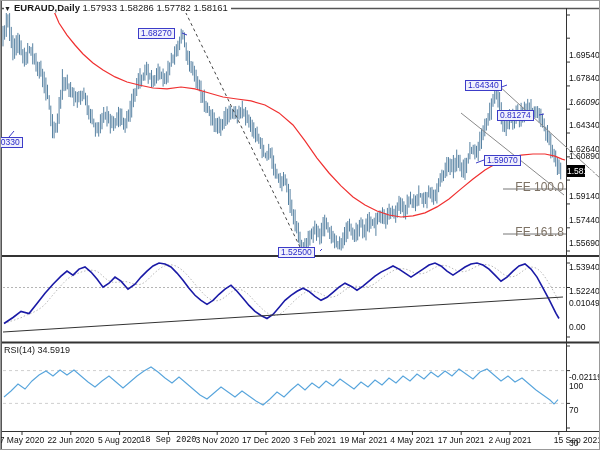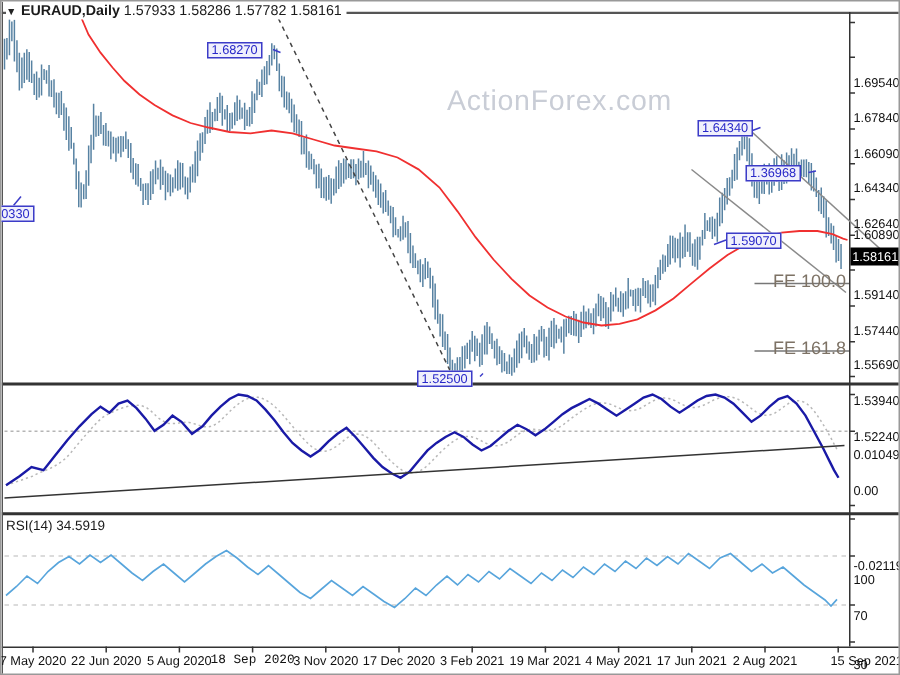--- a/index.html
+++ b/index.html
@@ -7,21 +7,21 @@
          font-family:"Liberation Sans",sans-serif;border:1px solid #999;box-sizing:border-box;}
   .abs{position:absolute;}
   #title-bar{left:3px;top:1px;font-size:9.5px;color:#1a1a1a;white-space:nowrap;z-index:6;background:#fff;padding-right:3px;}
   #title-bar .arrow{font-size:7px;color:#222;margin-right:3px;}
   #watermark{left:297px;top:56px;font-size:19px;color:#c9cdd6;letter-spacing:.5px;z-index:1;}
   .ind-label{font-size:9px;color:#1a1a1a;white-space:nowrap;z-index:5;}
   #macd-label{left:3px;top:258px;}
   #rsi-label{left:3px;top:344px;}
   .ytick{left:568px;width:31px;font-size:8.5px;color:#111;z-index:5;margin-top:39px;}
   .xtick{top:434px;width:62px;text-align:center;font-size:8.5px;color:#111;z-index:5;}
-  .pricetag{left:566px;width:33px;background:#000;color:#fff;font-size:8.5px;text-align:center;
+  .pricetag{left:566px;width:18px;background:#000;color:#fff;font-size:8.5px;text-align:center;
             padding:1px 0;z-index:6;}
   .anno{height:9px;font-size:8.5px;line-height:9px;color:#2828c8;background:#f0f0fc;
         border:1px solid #3c3cc8;padding:0 2px;z-index:4;white-space:nowrap;}
   .fe{width:60px;text-align:right;font-size:12px;color:#7d7265;z-index:4;}
   svg{position:absolute;left:0;top:0;z-index:2;}
 </style>
 </head>
 <body>
 
 <div id="chart">
@@ -77,41 +77,40 @@
       <line x1="565" y1="336" x2="569" y2="336" stroke="#333"></line>
       <line x1="2" y1="369.6" x2="565" y2="369.6" stroke="#cfcfcf" stroke-dasharray="3,3"></line>
       <line x1="2" y1="402.4" x2="565" y2="402.4" stroke="#cfcfcf" stroke-dasharray="3,3"></line>
       <path d="M3,396.0L10,390.0L17,383.0L24,388.0L31,380.0L38,374.0L45,370.0L52,375.0L59,369.0L66,374.0L73,369.0L80,375.0L87,381.0L94,386.0L101,380.0L108,375.0L115,381.0L122,387.0L129,381.0L136,375.0L143,370.0L150,366.0L157,371.0L164,377.0L171,382.0L178,376.0L185,382.0L192,388.0L199,394.0L206,398.0L213,392.0L220,386.0L227,391.0L234,396.0L241,390.0L248,395.0L255,400.0L262,404.0L269,398.0L276,391.0L283,396.0L290,389.0L297,383.0L304,389.0L311,382.0L318,387.0L325,380.0L332,385.0L339,378.0L346,383.0L353,388.0L360,381.0L367,386.0L374,379.0L381,384.0L388,377.0L395,382.0L402,375.0L409,380.0L416,373.0L423,378.0L430,371.0L437,376.0L444,370.0L451,375.0L458,368.0L465,373.0L472,378.0L479,371.0L486,368.0L493,374.0L500,380.0L507,375.0L514,381.0L521,377.0L528,383.0L535,389.0L542,394.0L549,399.0L553,403.0L557,398.6" stroke="#58a5dc" stroke-width="1.1" fill="none"></path>
       <line x1="565" y1="345" x2="569" y2="345" stroke="#333"></line>
       <line x1="565" y1="369.6" x2="569" y2="369.6" stroke="#333"></line>
       <line x1="565" y1="402.4" x2="569" y2="402.4" stroke="#333"></line>
       <line x1="565" y1="427" x2="569" y2="427" stroke="#333"></line>
     </svg>
   <div class="abs" id="title-bar"><span class="arrow">▼</span><b>EURAUD,Daily</b>&nbsp;<span>1.57933 1.58286 1.57782 1.58161</span></div>
-  <div class="abs" id="watermark">ActionForex.com</div>
   <div class="abs ind-label" id="rsi-label">RSI(14) 34.5919</div>
   <div id="labels">
       <div class="abs fe" style="left: 503px; top: 179px;">FE 100.0</div>
       <div class="abs fe" style="left: 503px; top: 224px;">FE 161.8</div>
       <div class="abs ytick" style="top: 9.5px;">1.69540</div>
       <div class="abs ytick" style="top: 32.6908px;">1.67840</div>
-      <div class="abs ytick" style="top: 56.5636px;">1.66090</div>
+      <div class="abs ytick" style="top: 56.5636px; font-style: italic;">1.66090</div>
       <div class="abs ytick" style="top: 80.4364px;">1.64340</div>
       <div class="abs ytick" style="top: 103.627px;">1.62640</div>
       <div class="abs ytick" style="top: 111px;">1.60890</div>
       <div class="abs ytick" style="top: 151.373px;">1.59140</div>
       <div class="abs ytick" style="top: 174.564px;">1.57440</div>
       <div class="abs ytick" style="top: 198.436px;">1.55690</div>
       <div class="abs ytick" style="top: 222.309px;">1.53940</div>
       <div class="abs ytick" style="top: 245.5px;">1.52240</div>
       <div class="abs pricetag" style="top: 164.228px;">1.58161</div>
       <div class="abs anno" style="left: -15px; top: 136px;">1.60330</div>
       <div class="abs anno" style="left: 137px; top: 27px;">1.68270</div>
       <div class="abs anno" style="left: 464px; top: 79px;">1.64340</div>
-      <div class="abs anno" style="left: 496px; top: 109px;">1.36968</div>
+      <div class="abs anno" style="left: 496px; top: 109px;">0.81274</div>
       <div class="abs anno" style="left: 483px; top: 154px;">1.59070</div>
       <div class="abs anno" style="left: 277px; top: 246px;">1.52500</div>
       <div class="abs xtick" style="left: -10px;">7 May 2020</div>
       <div class="abs xtick" style="left: 38.8px;">22 Jun 2020</div>
       <div class="abs xtick" style="left: 87.6px;">5 Aug 2020</div>
       <div class="abs xtick" style="left: 136.4px; font-family: Liberation Mono, monospace;">18 Sep 2020</div>
       <div class="abs xtick" style="left: 185.2px; text-align: center;">3 Nov 2020</div>
       <div class="abs xtick" style="left: 234px;">17 Dec 2020</div>
       <div class="abs xtick" style="left: 282.8px;">3 Feb 2021</div>
       <div class="abs xtick" style="left: 331.6px;">19 Mar 2021</div>

